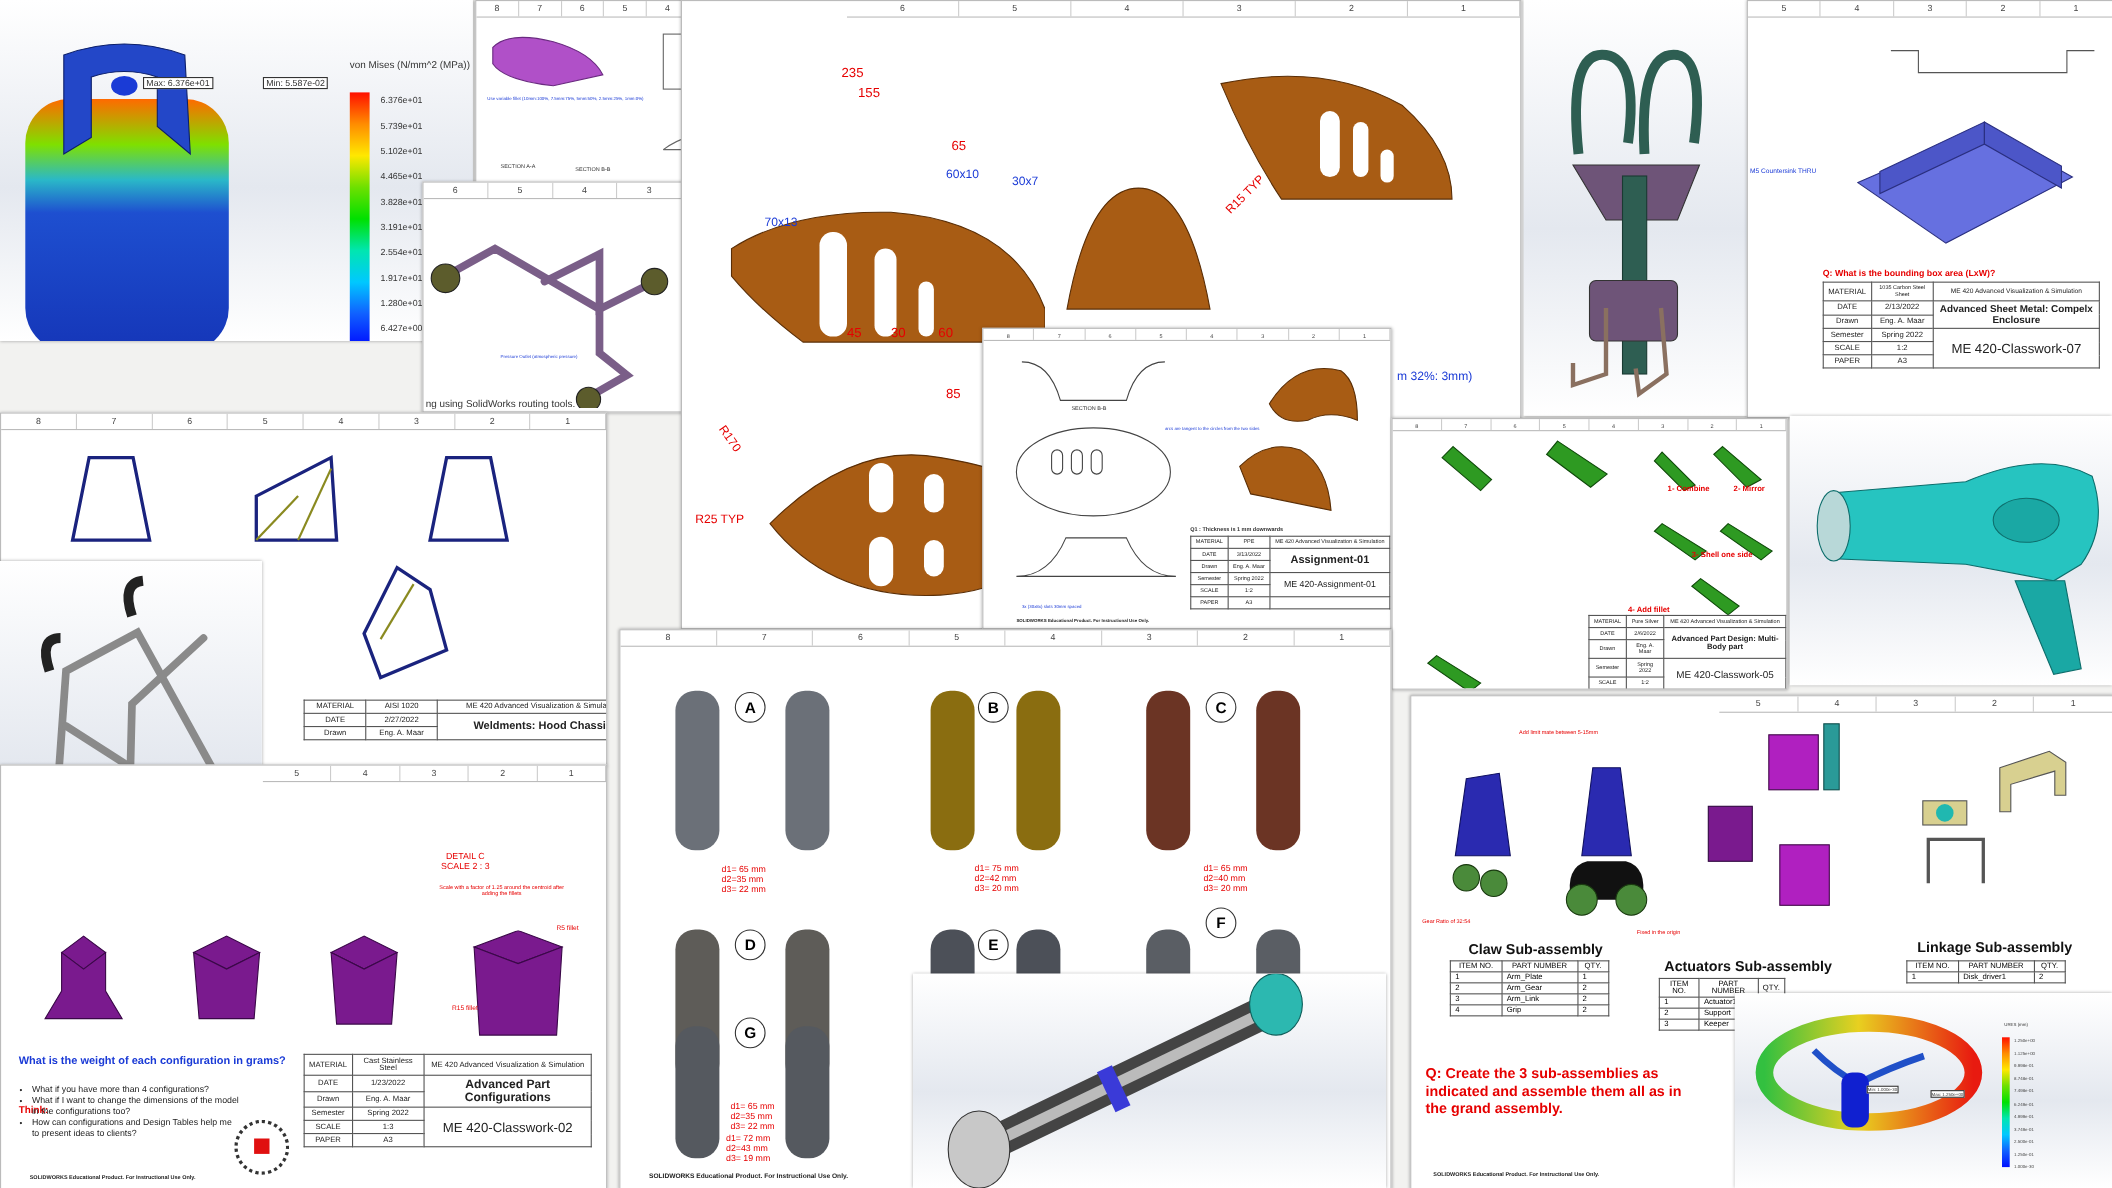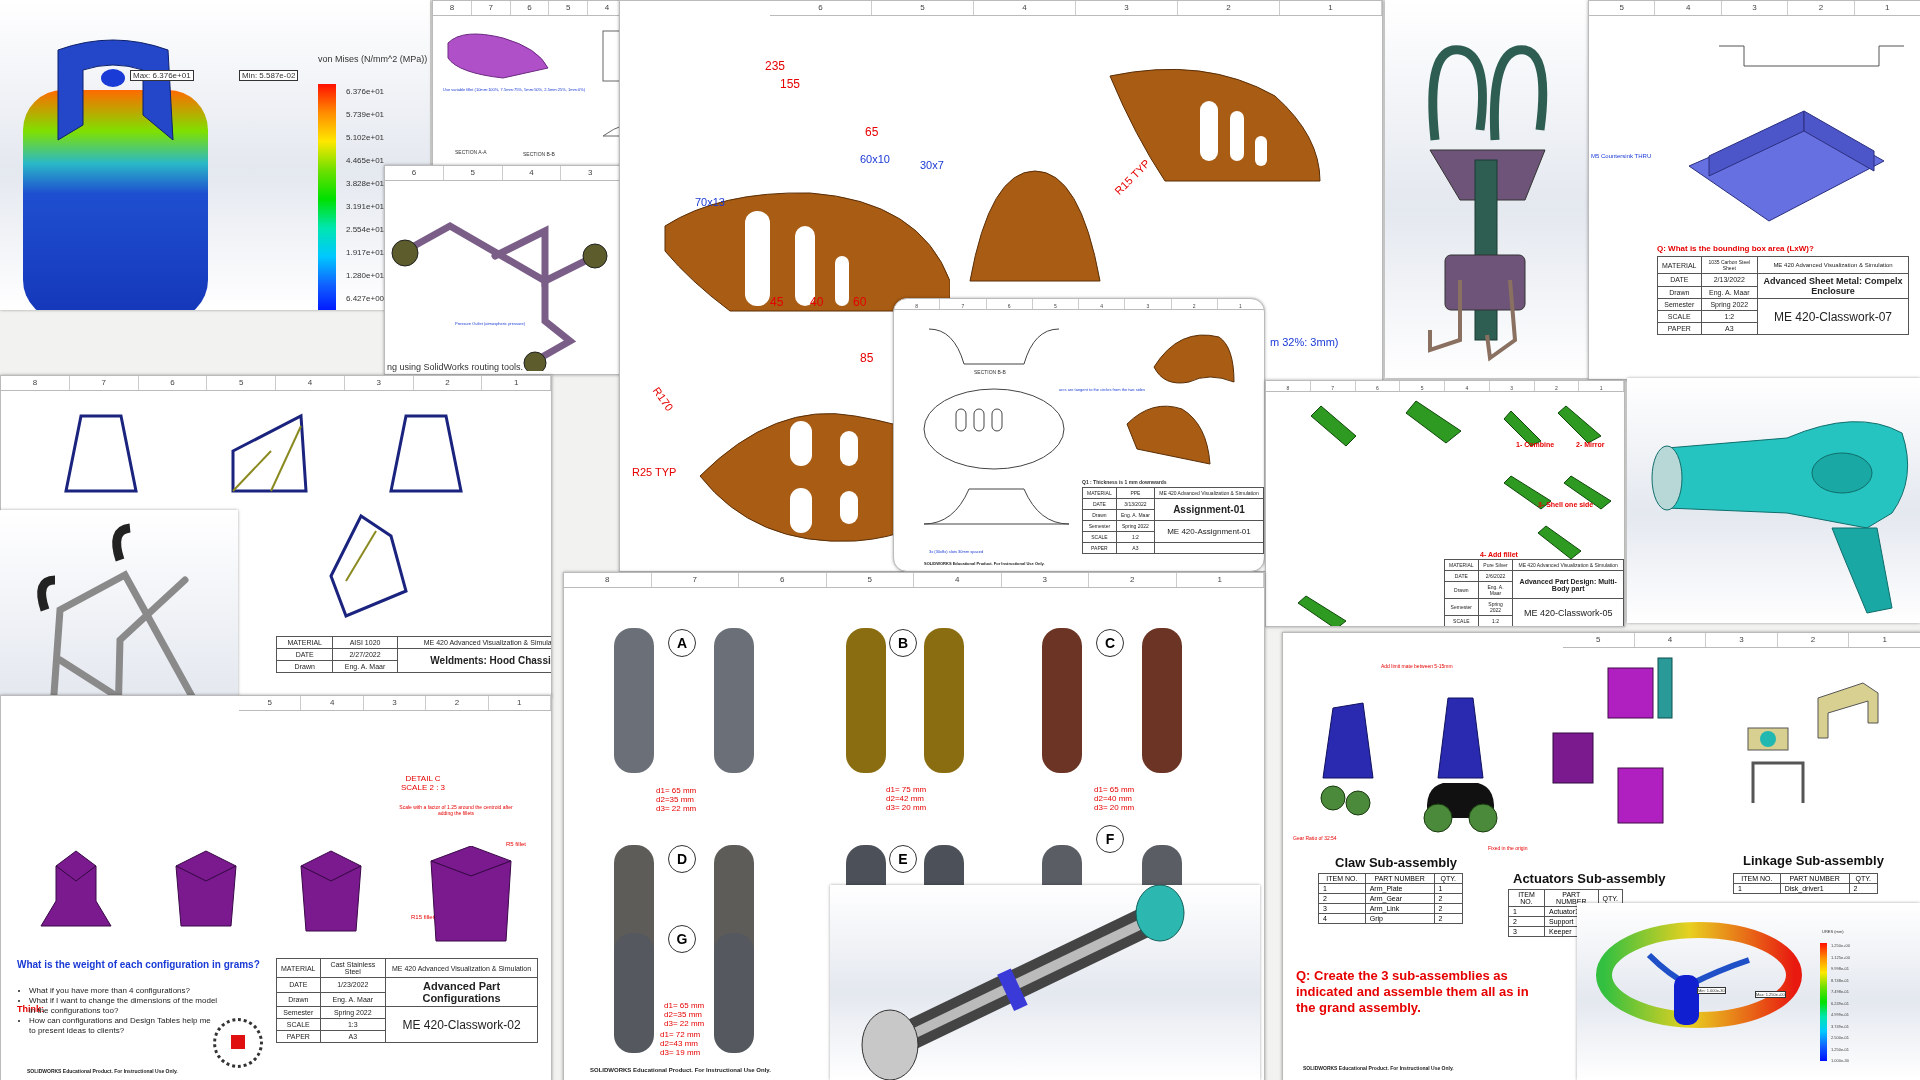--- a/index.html
+++ b/index.html
@@ -119,21 +119,21 @@
     <rect x="135" y="55" width="20" height="80" rx="10" fill="#fff"></rect>
     <rect x="175" y="85" width="14" height="50" rx="7" fill="#fff"></rect>
   </svg>
   <div class="small-label red" style="left:145px;top:58px;font-size:12px;">235</div>
   <div class="small-label red" style="left:160px;top:76px;font-size:12px;">155</div>
   <div class="small-label red" style="left:245px;top:124px;font-size:12px;">65</div>
   <div class="small-label blue" style="left:75px;top:195px;font-size:11px;">70x13</div>
   <div class="small-label blue" style="left:240px;top:152px;font-size:11px;">60x10</div>
   <div class="small-label blue" style="left:300px;top:158px;font-size:11px;">30x7</div>
   <div class="small-label red" style="left:150px;top:294px;font-size:12px;">45</div>
-  <div class="small-label red" style="left:190px;top:294px;font-size:12px;">40</div>
+  <div class="small-label red" style="left:190px;top:294px;font-size:12px;">30</div>
   <div class="small-label red" style="left:233px;top:294px;font-size:12px;">60</div>
   <svg width="140" height="120" style="position:absolute;left:345px;top:165px;">
     <path d="M5 115 Q25 5 70 5 Q115 5 135 115 Z" fill="#a85c14" stroke="#5a2e06"></path>
   </svg>
   <div class="small-label red" style="left:490px;top:170px;font-size:11px;transform:rotate(-45deg);">R15 TYP</div>
   <svg width="220" height="130" style="position:absolute;left:485px;top:55px;">
     <path d="M5 20 Q100 0 170 40 Q215 80 215 125 L60 125 Q30 80 5 20 Z" fill="#a85c14" stroke="#5a2e06"></path>
     <rect x="95" y="45" width="18" height="60" rx="9" fill="#fff"></rect>
     <rect x="125" y="55" width="14" height="50" rx="7" fill="#fff"></rect>
     <rect x="150" y="80" width="12" height="30" rx="6" fill="#fff"></rect>
@@ -145,21 +145,21 @@
     <rect x="145" y="25" width="18" height="35" rx="9" fill="#fff"></rect>
     <rect x="145" y="85" width="18" height="33" rx="9" fill="#fff"></rect>
   </svg>
   <div class="small-label red" style="left:12px;top:465px;font-size:11px;">R25 TYP</div>
   <div class="small-label red" style="left:30px;top:392px;font-size:11px;transform:rotate(55deg);">R170</div>
   <div class="small-label red" style="left:280px;top:385px;font-size:11px;transform:rotate(-60deg);">R300</div>
   <div class="small-label red" style="left:240px;top:350px;font-size:12px;">85</div>
   <div class="small-label blue" style="left:650px;top:335px;font-size:11px;">m 32%: 3mm)</div>
 </div>
 
-<div class="panel sheet" style="left:893px;top:298px;width:370px;height:272px;border-radius:14px;">
+<div class="panel sheet" style="left:893px;top:298px;width:370px;height:272px;">
   <div class="ruler" style="height:10px;font-size:5px;">
       <span>8</span>
       <span>7</span>
       <span>6</span>
       <span>5</span>
       <span>4</span>
       <span>3</span>
       <span>2</span>
       <span>1</span>
     </div>

